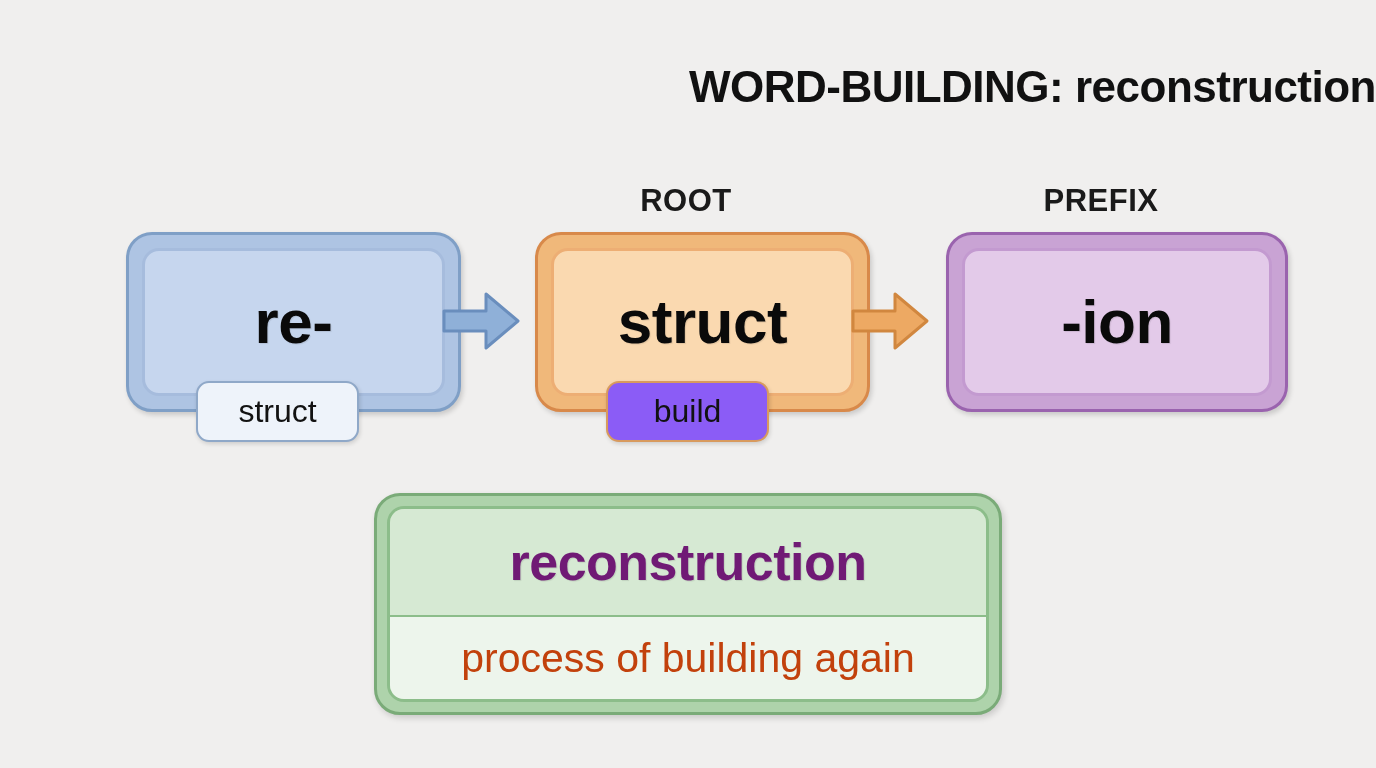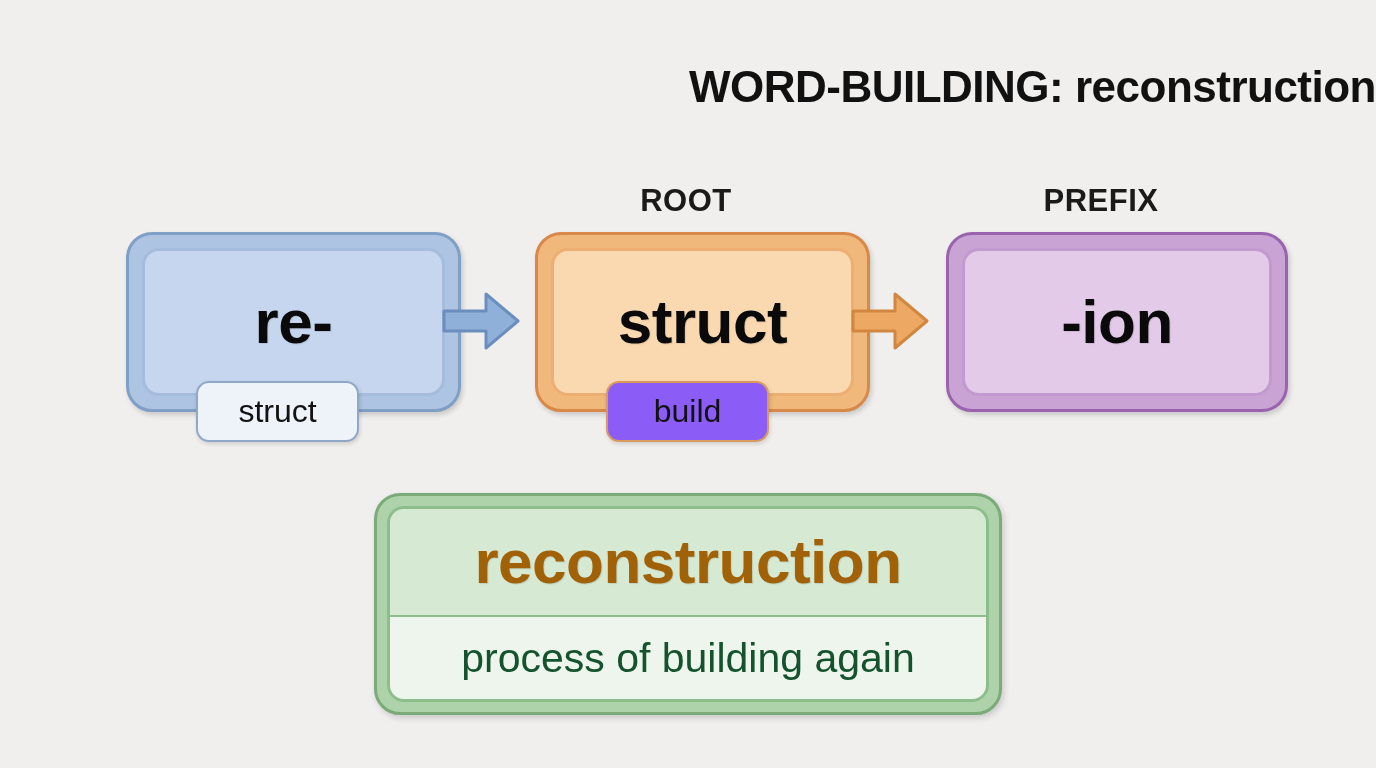--- a/index.html
+++ b/index.html
@@ -138,38 +138,38 @@
   }
   .result-word-row {
     flex: 0 0 106px;
     background: #d6e9d3;
     display: flex;
     align-items: center;
     justify-content: center;
     border-bottom: 2px solid #8cbd8a;
   }
   .result-word {
-    font-size: 62px;
-    font-weight: bold;
-    color: #a16207;
+    font-size: 52px;
+    font-weight: bold;
+    color: #701a75;
     line-height: 1;
     letter-spacing: -0.5px;
     white-space: nowrap;
     text-shadow: 1px 1px 1px rgba(0,0,0,0.10);
   }
   .result-mean-row {
     flex: 1 1 auto;
     background: #edf5ec;
     display: flex;
     align-items: center;
     justify-content: center;
   }
   .result-mean {
     font-size: 41px;
-    color: #14532d;
+    color: #c2410c;
     line-height: 1;
     white-space: nowrap;
   }
 </style>
 </head>
 <body>
 
 <div id="canvas">
 
   <div class="title">WORD-BUILDING: reconstruction</div>

